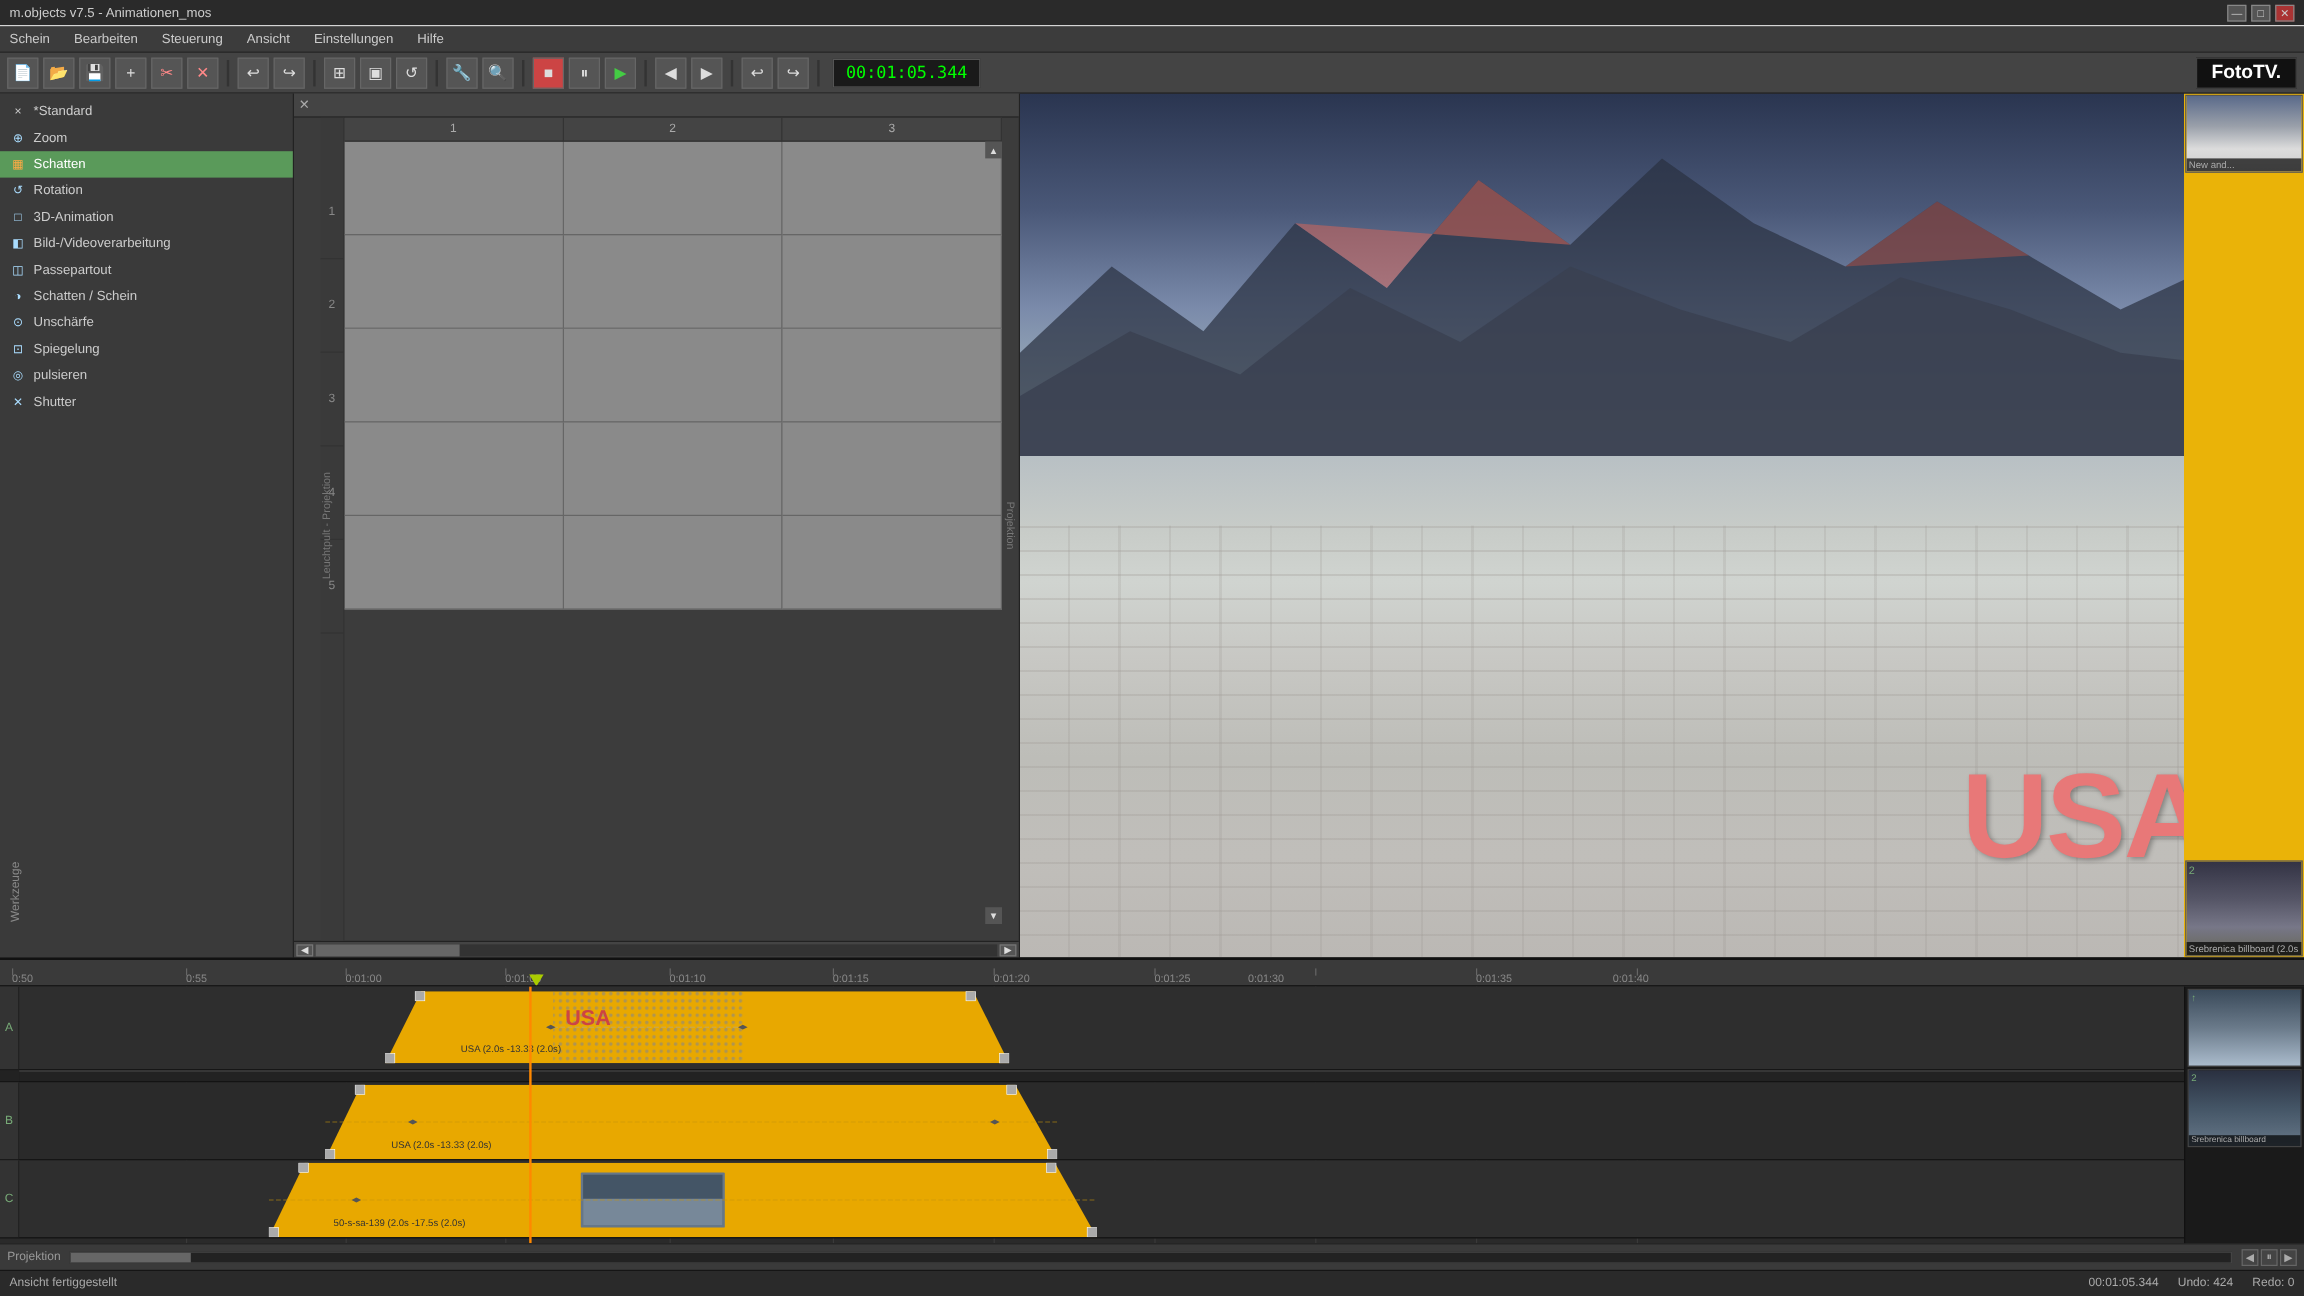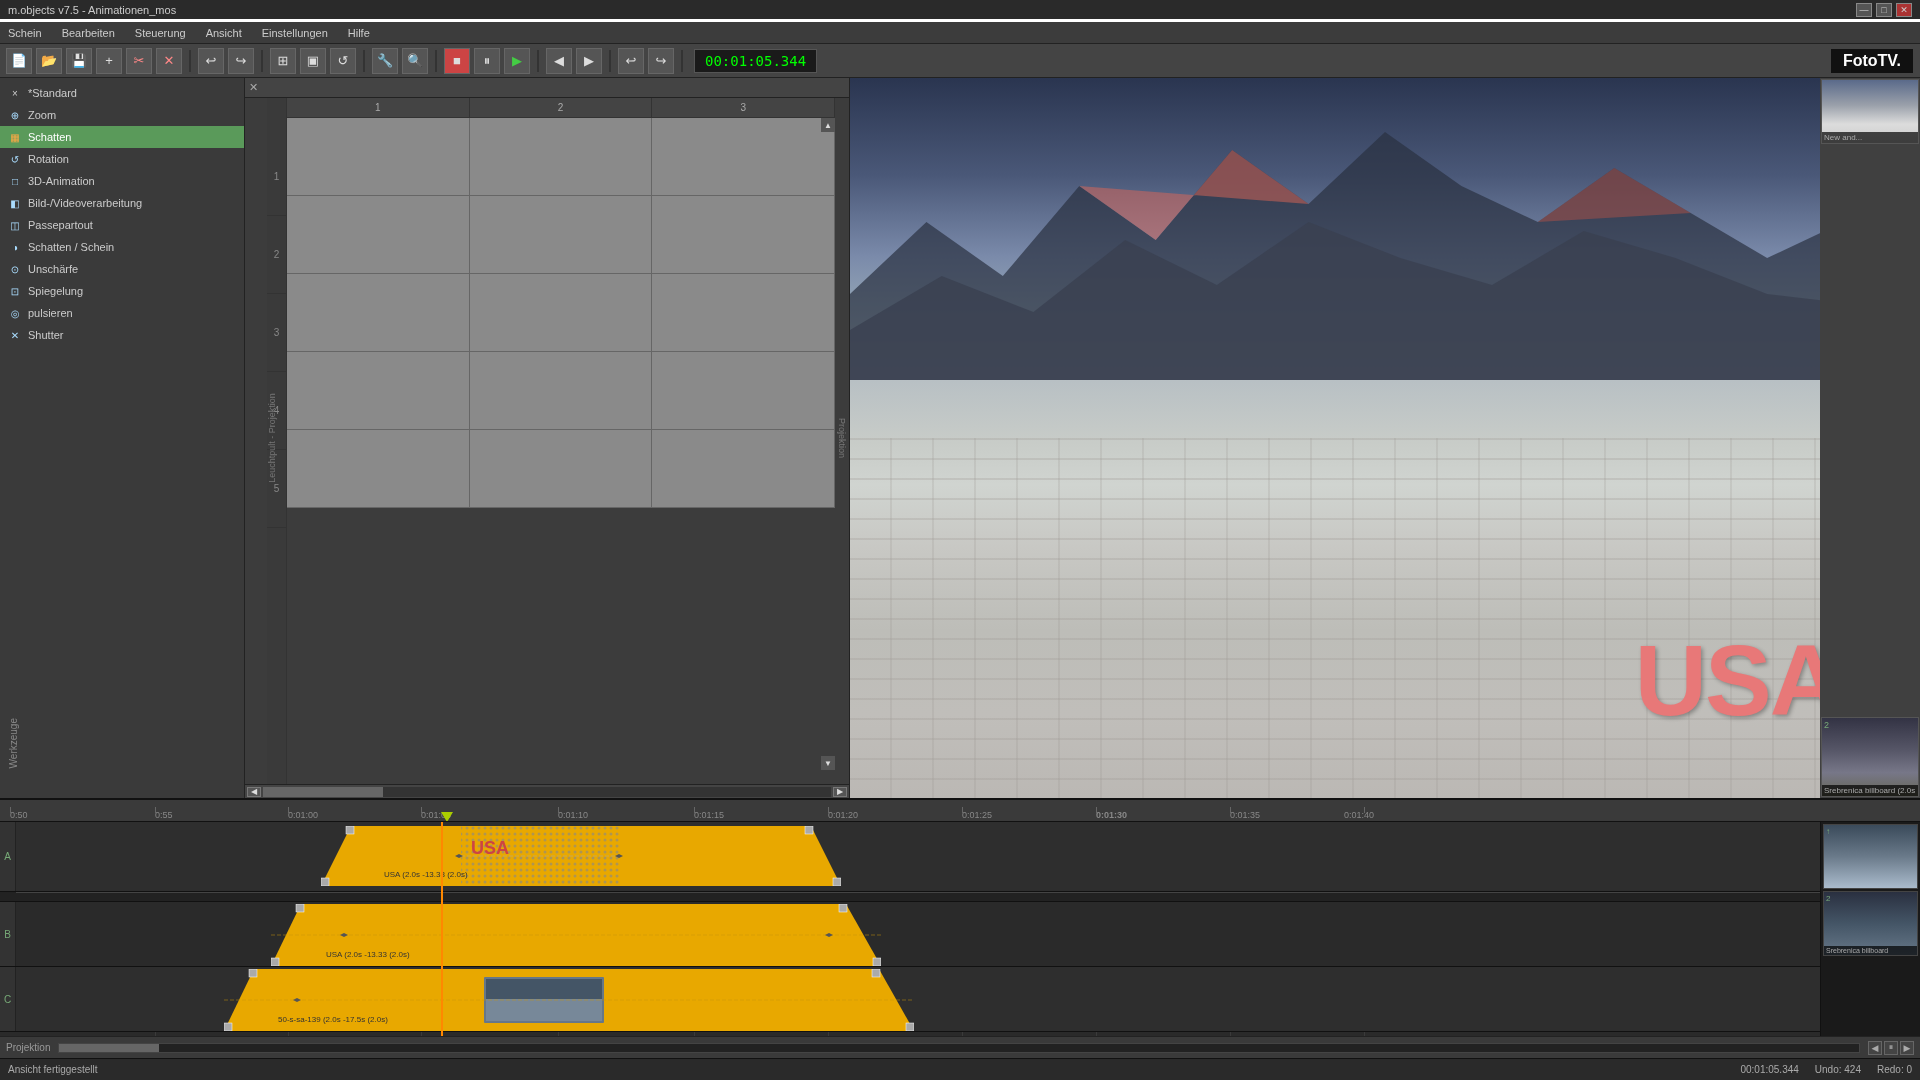--- a/index.html
+++ b/index.html
@@ -16,21 +16,21 @@
 
     
     #titlebar {
       background: #2a2a2a;
       height: 22px;
       display: flex;
       align-items: center;
       padding: 0 8px;
       color: #ccc;
       font-size: 11px;
-      border-bottom: 3px solid #ffffff;
+      border-bottom: 1px solid #ffffff;
     }
     #titlebar-icons {
       margin-left: auto;
       display: flex;
       gap: 4px;
     }
     .titlebar-btn {
       width: 16px; height: 14px;
       background: #555;
       border: 1px solid #888;
@@ -620,21 +620,21 @@
         <polygon points="450,80 500,50 550,75" fill="#cc5544" opacity="0.4"></polygon>
       </svg>
 
       <div style="position:absolute; top:42%; left:0; right:0; bottom:0; background: linear-gradient(180deg, #b8c0c4 0%, #c8ccc8 15%, #d0d4d0 25%, #c8c8c4 40%, #bdbdb8 60%, #c0beba 80%, #bbb8b4 100%);"></div>
 
       <div style="position:absolute; top:50%; left:0; right:0; bottom:0; background: repeating-linear-gradient(0deg, transparent, transparent 18px, rgba(160,155,150,0.3) 18px, rgba(160,155,150,0.3) 20px), repeating-linear-gradient(90deg, transparent, transparent 40px, rgba(150,145,140,0.2) 40px, rgba(150,145,140,0.2) 42px);"></div>
 
       <div id="usa-text">USA</div>
     </div>
 
-    <div id="right-thumbnails" style="position:absolute; right:0; top:0; bottom:0; width:100px; background:#404040; display:flex; flex-direction:column; gap:1px; padding:1px;">
+    <div id="right-thumbnails" style="position:absolute; right:0; top:0; bottom:0; width:100px; background:#eab308; display:flex; flex-direction:column; gap:1px; padding:1px;">
 
       <div class="thumb-item" style="height:65px;">
         <div class="thumb-landscape"></div>
         <div class="thumb-number"></div>
         <div class="thumb-label">New and...</div>
       </div>
 
       <div style="flex:1"></div>
 
       <div style="display:flex; gap:1px; height:80px;">
@@ -671,21 +671,21 @@
 
       <span class="ruler-mark" style="left:694px;">0:01:15</span>
       <span class="ruler-line" style="left:694px;"></span>
 
       <span class="ruler-mark" style="left:828px;">0:01:20</span>
       <span class="ruler-line" style="left:828px;"></span>
 
       <span class="ruler-mark" style="left:962px;">0:01:25</span>
       <span class="ruler-line" style="left:962px;"></span>
 
-      <span class="ruler-mark" style="left:1096px;font-weight:bold;">0:01:30</span>
+      <span class="ruler-mark" style="left:1040px;">0:01:30</span>
       <span class="ruler-line" style="left:1096px;"></span>
 
       <span class="ruler-mark" style="left:1230px;">0:01:35</span>
       <span class="ruler-line" style="left:1230px;"></span>
 
       <span class="ruler-mark" style="left:1344px;">0:01:40</span>
       <span class="ruler-line" style="left:1364px;"></span>
 
       <div style="position:absolute; left:441px; top:12px; width:0; height:0; border-left:6px solid transparent; border-right:6px solid transparent; border-top:10px solid #aacc00; z-index:10;"></div>
     </div>

